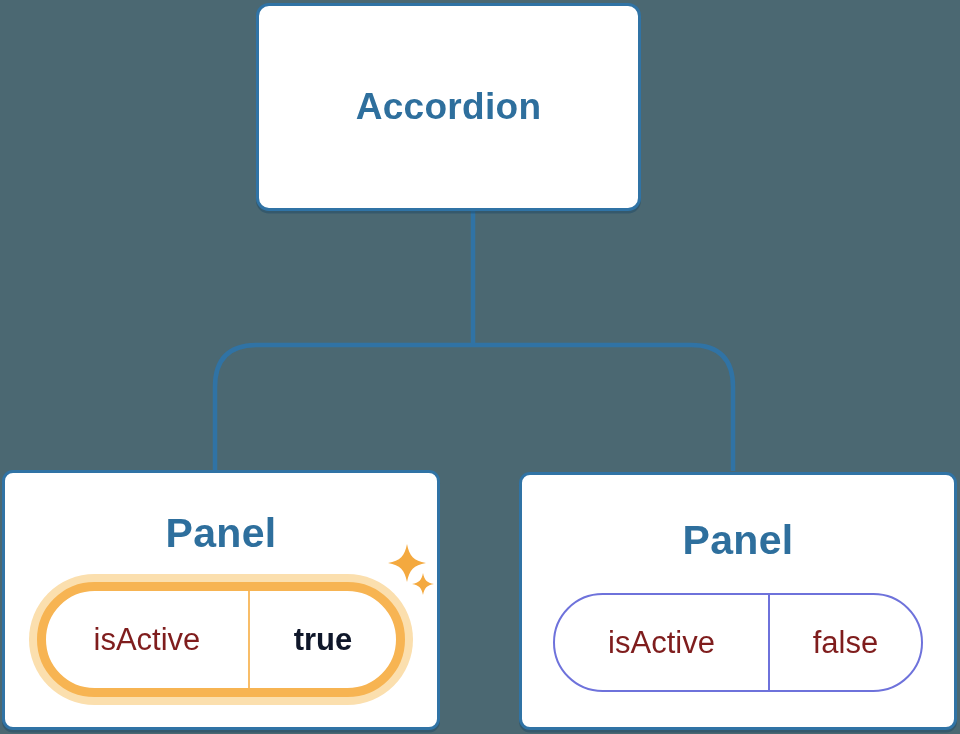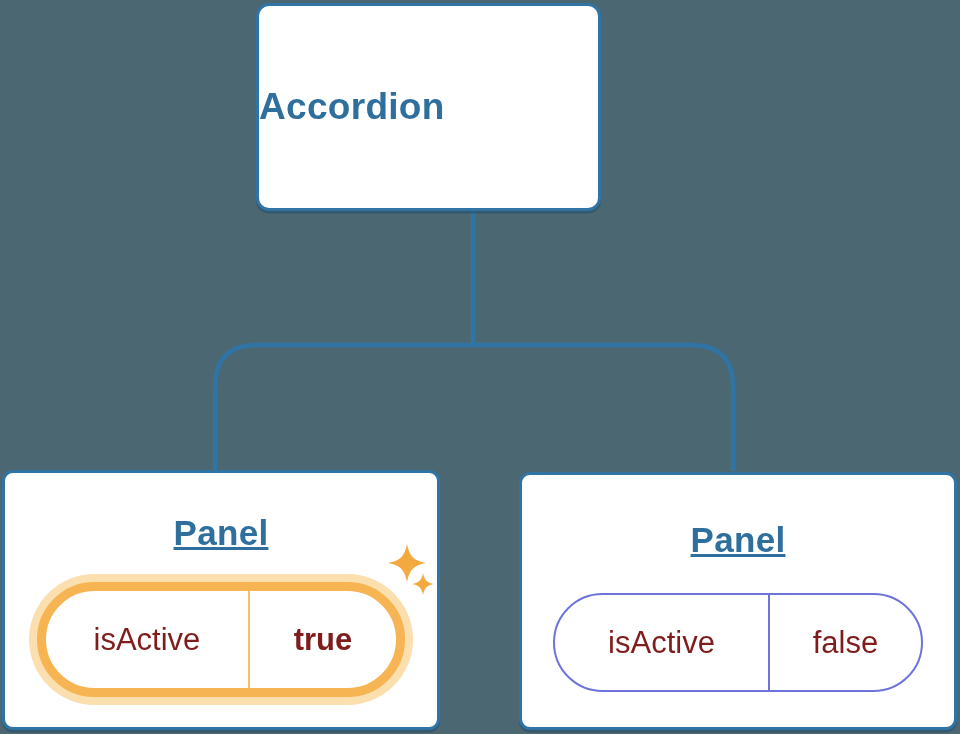--- a/index.html
+++ b/index.html
@@ -17,37 +17,37 @@
   }
   .node {
     position: absolute;
     background: #ffffff;
     border: 3px solid #3073A5;
     box-shadow: 0 2.5px 0 rgba(27, 70, 102, 0.45);
     box-sizing: border-box;
   }
   .root-node {
     left: 256px; top: 3px;
-    width: 345px; height: 208px;
+    width: 385px; height: 208px;
     border-radius: 13px;
-    display: flex; align-items: center; justify-content: flex-start;
+    display: flex; align-items: center; justify-content: center;
   }
   .root-label {
     font-size: 37px; font-weight: 600;
     color: #2E6F9D; letter-spacing: 0.3px;
   }
   .panel-node {
     border-radius: 11px;
     display: flex; flex-direction: column; align-items: center;
   }
   .panel-left  { left: 2px;   top: 470px; width: 438px; height: 260px; padding-top: 42px; }
   .panel-right { left: 519px; top: 472px; width: 438px; height: 258px; padding-top: 47px; }
   .panel-title {
-    font-size: 35px; font-weight: 600;
-    color: #2E6F9D; line-height: 36px; letter-spacing: 0.3px; text-decoration: underline;
+    font-size: 41px; font-weight: 600;
+    color: #2E6F9D; line-height: 36px; letter-spacing: 0.3px;
   }
   .pill {
     display: flex; align-items: stretch;
     background: #ffffff;
     box-sizing: border-box;
   }
   .pill-active {
     margin-top: 31px;
     width: 368px; height: 115px;
     border: 9px solid #F7B452;
@@ -59,21 +59,21 @@
     width: 370px; height: 99px;
     border: 2px solid #6E72DB;
     border-radius: 52px;
   }
   .pill-cell {
     display: flex; align-items: center; justify-content: center;
     font-size: 31px;
     color: #7f1d1d;
   }
   .pill-active .cell-key   { width: 58%; border-right: 2px solid #F8BD68; }
-  .pill-active .cell-value { width: 42%; font-weight: 700; color: #7f1d1d; }
+  .pill-active .cell-value { width: 42%; font-weight: 700; color: #0f172a; }
   .pill-inactive .cell-key   { width: 58.5%; border-right: 2px solid #6E72DB; }
   .pill-inactive .cell-value { width: 41.5%; }
   .sparkles {
     position: absolute; left: 384px; top: 540px;
     pointer-events: none;
   }
 </style>
 </head>
 <body>
 

